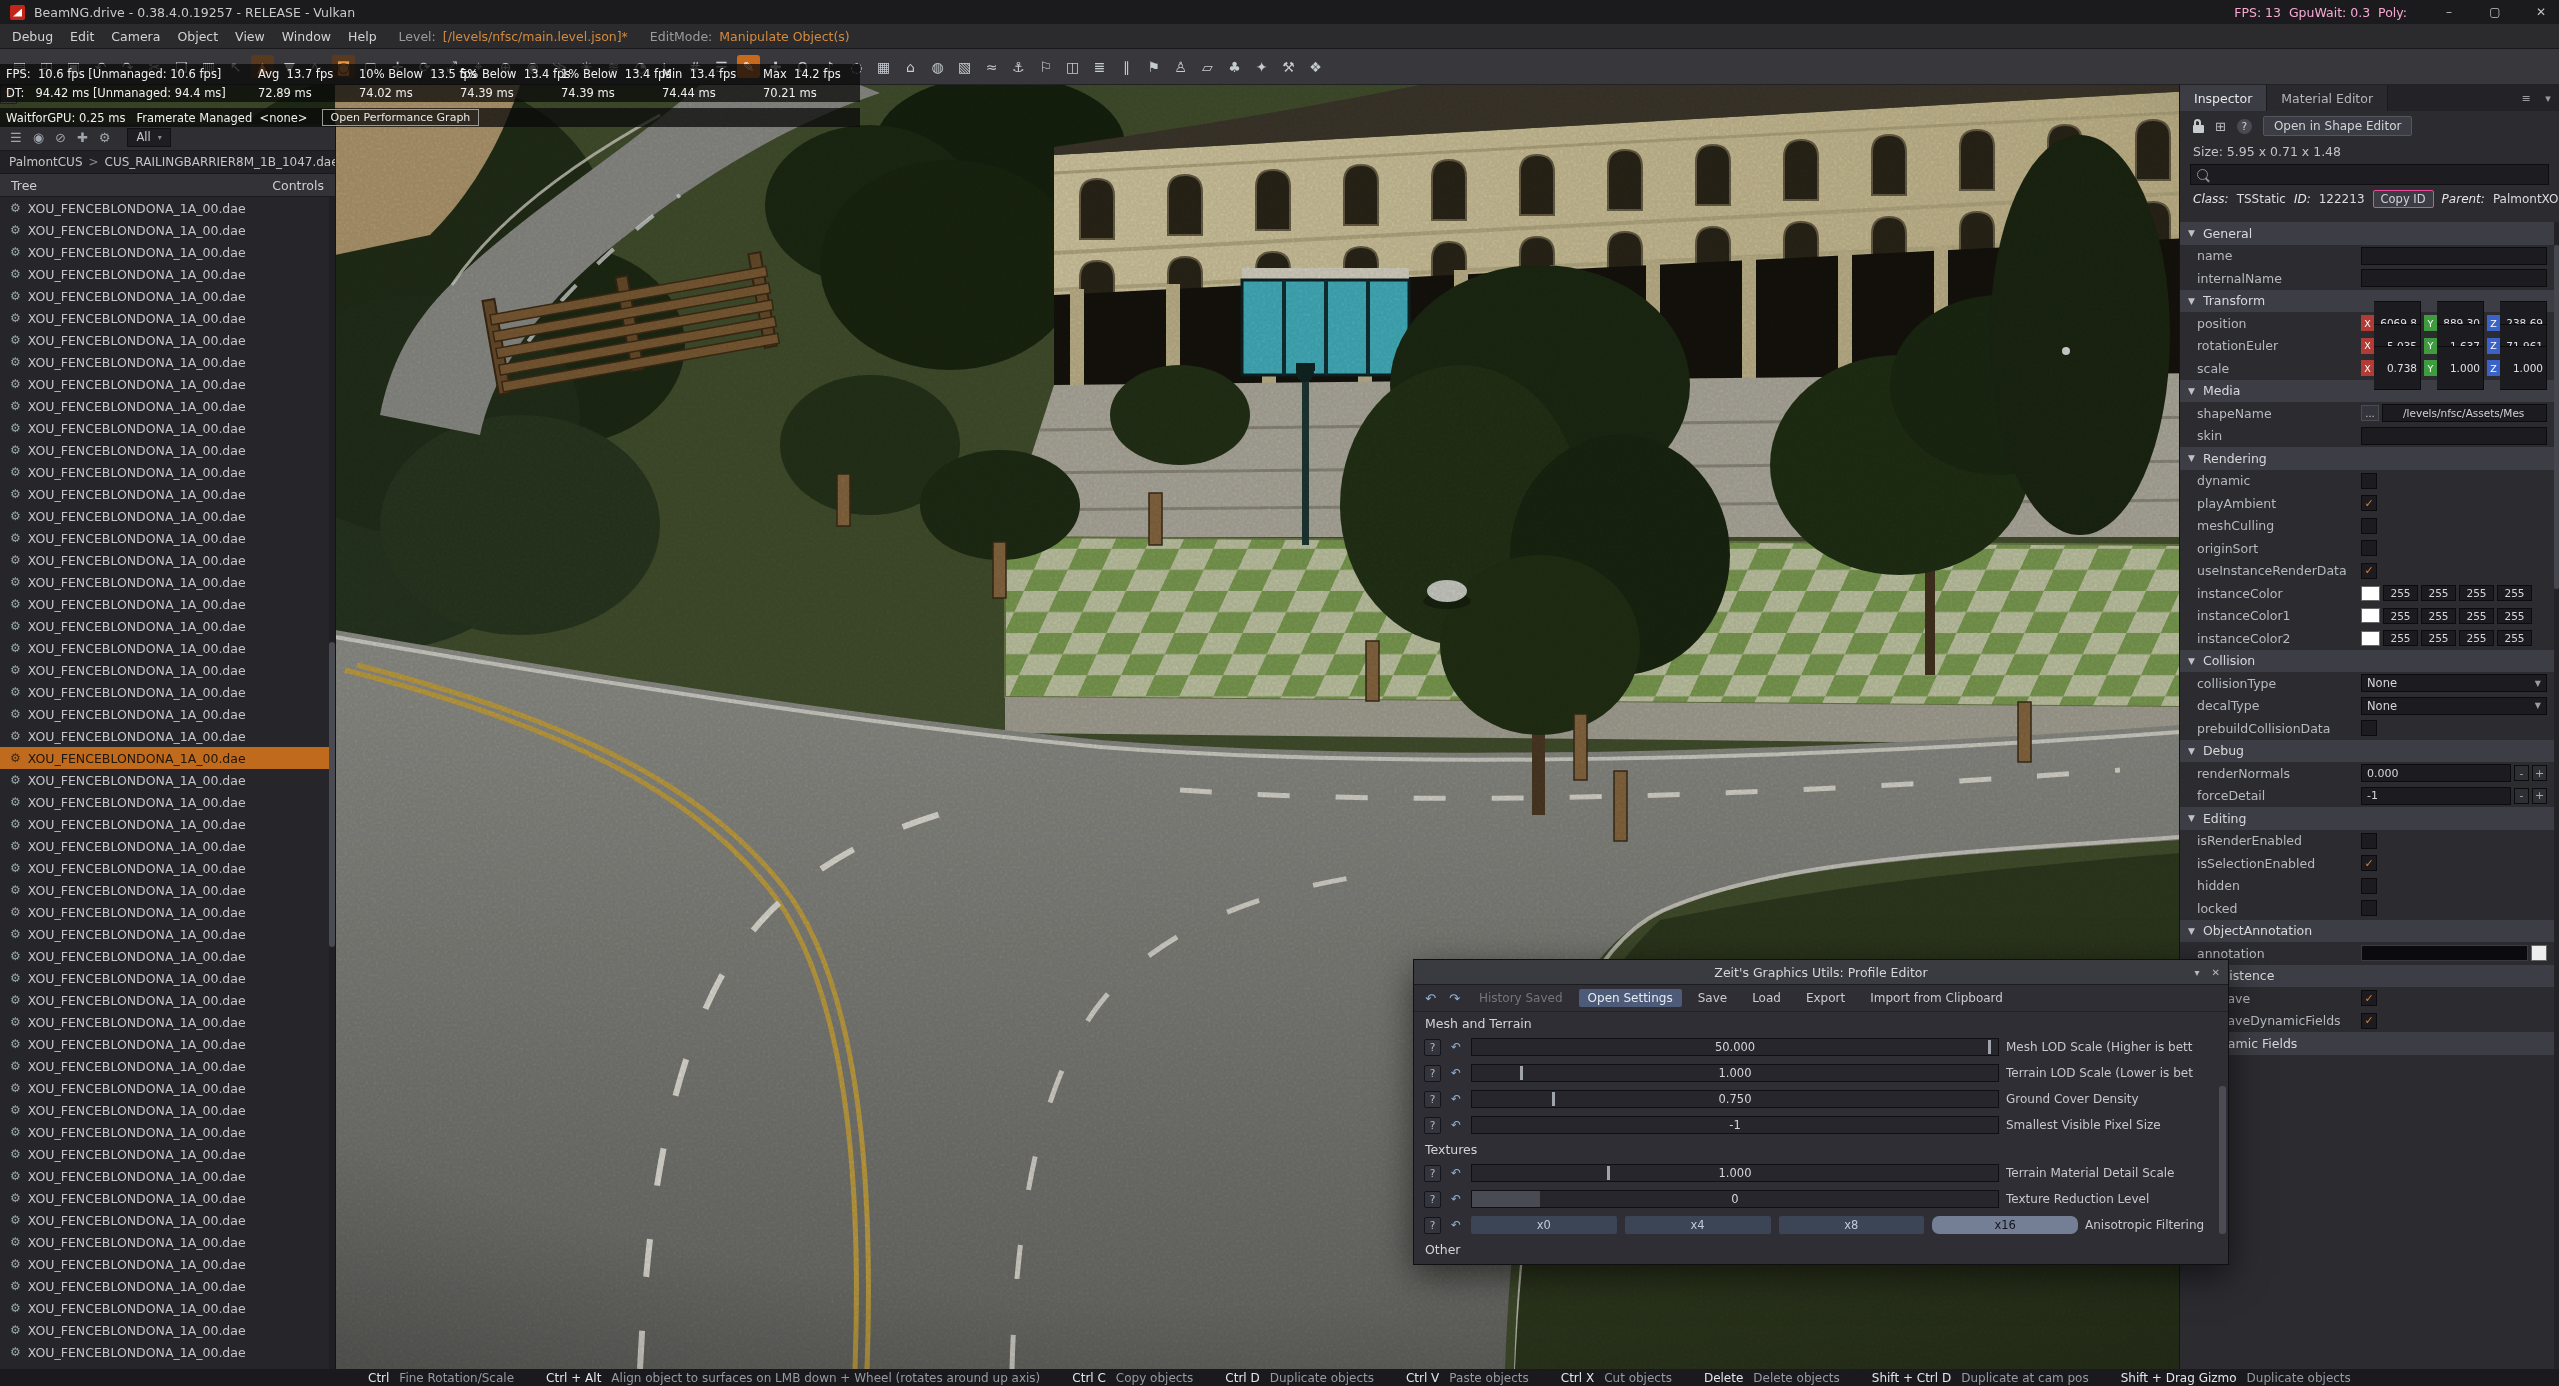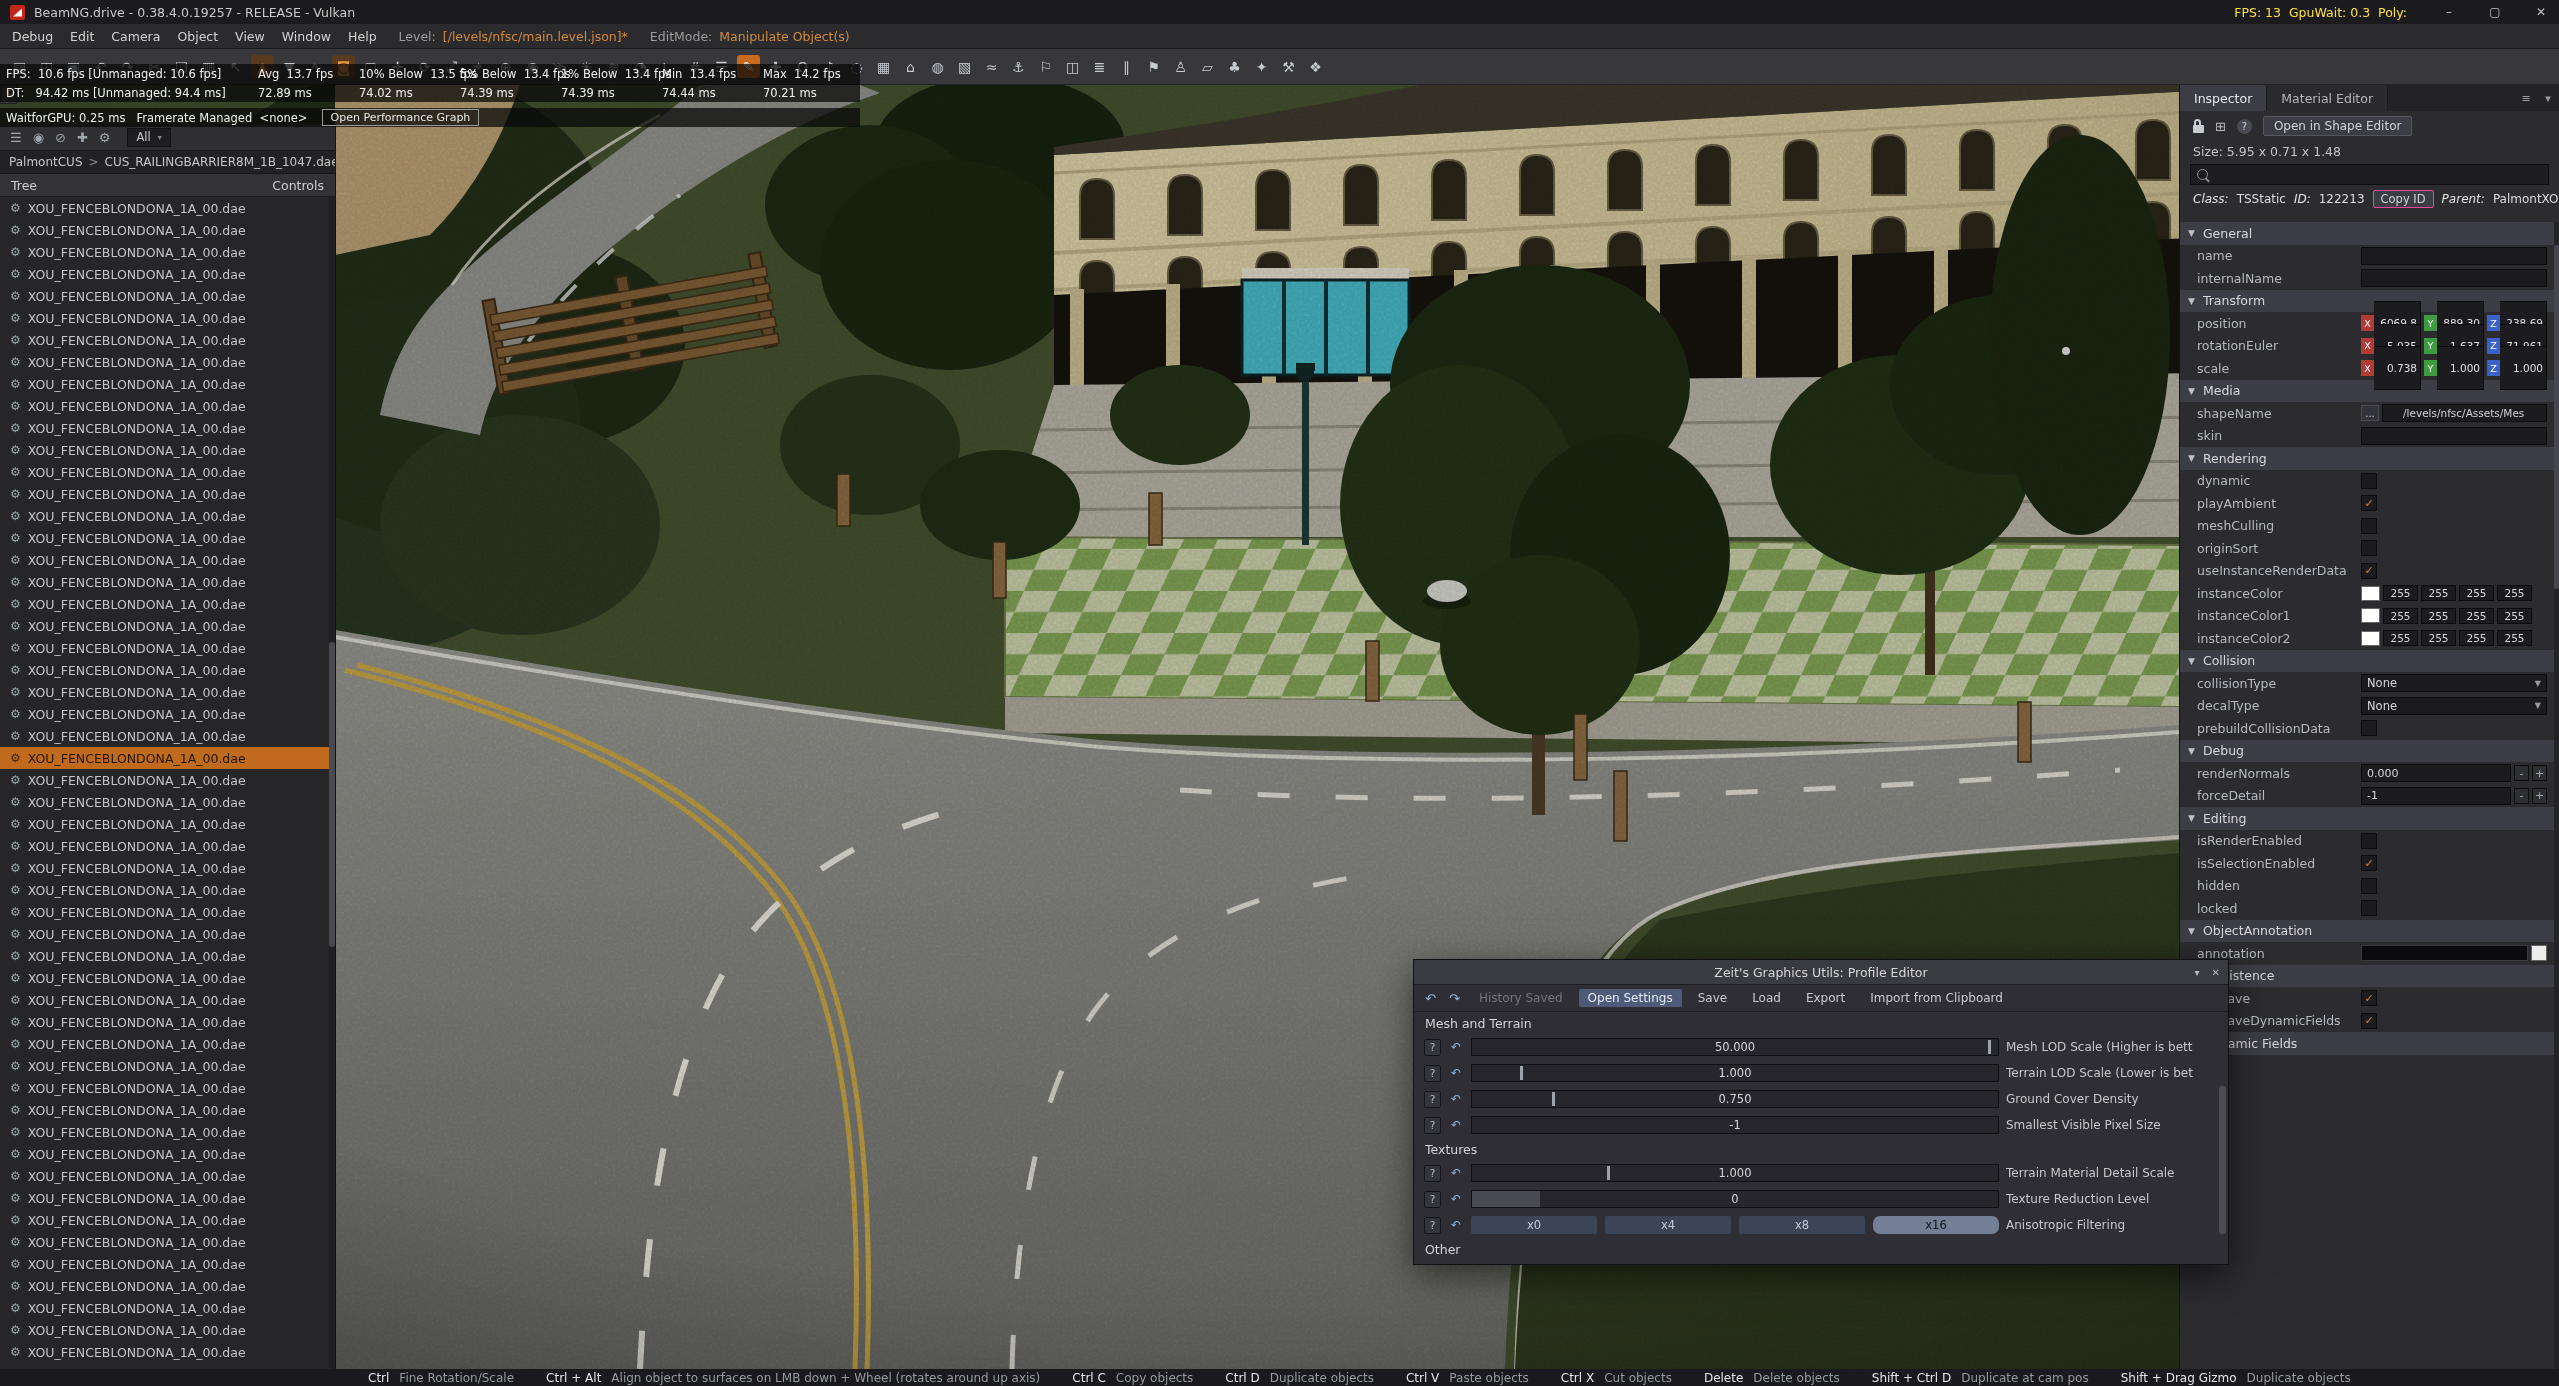--- a/index.html
+++ b/index.html
@@ -8,21 +8,21 @@
        -webkit-font-smoothing:antialiased;}
 
   
   .titlebar{position:absolute;left:0;top:0;width:100%;height:24px;background:#1b1b1d;
     display:flex;align-items:center;padding:0 10px;box-sizing:border-box;
     font-size:12.5px;color:#c9c9c9;z-index:20;}
   .logo{width:15px;height:15px;background:#c2251a;border-radius:2px;margin-right:9px;position:relative;flex:none;}
   .logo:after{content:"";position:absolute;left:3px;top:4px;width:9px;height:8px;background:#fff;
     clip-path:polygon(0 100%,100% 0,100% 100%);}
   .tb-right{margin-left:auto;display:flex;align-items:center;gap:34px;}
-  .fps-right{color:#fde047;white-space:pre;font-size:12.5px;}
+  .fps-right{color:#f9a8d4;white-space:pre;font-size:12.5px;}
   .winbtns{display:flex;gap:30px;color:#c2c2c2;font-size:12px;}
   .winbtns span{width:16px;text-align:center;cursor:default;}
 
   
   .menubar{position:absolute;left:0;top:24px;width:100%;height:25px;background:#2b2b2d;
     border-bottom:1px solid #19191b;display:flex;align-items:center;padding:0 12px;
     box-sizing:border-box;font-size:12.5px;color:#d2d2d2;z-index:20;}
   .menu-items{display:flex;gap:17px;}
   .menu-items span{cursor:default;}
   .mlab{color:#9b9b9b;margin-left:22px;}
@@ -153,21 +153,21 @@
   .dlg-section{height:22px;display:flex;align-items:center;padding:0 11px;color:#d2d4d8;font-size:12.5px;}
   .dlg-row{height:26px;display:flex;align-items:center;gap:7px;padding:0 10px;}
   .qbtn{width:17px;height:17px;background:#34343c;border:1px solid #14141a;color:#b8bac0;font-size:10.5px;
     display:flex;align-items:center;justify-content:center;border-radius:2px;flex:none;box-sizing:border-box;}
   .rundo{color:#8fb2d6;font-size:12px;width:16px;text-align:center;flex:none;}
   .slider{position:relative;width:528px;height:18px;background:#26262c;border:1px solid #101014;
     display:flex;align-items:center;justify-content:center;font-size:11.5px;color:#d4d6da;flex:none;box-sizing:border-box;}
   .slider .sval{position:relative;z-index:2;}
   .slider .tick{position:absolute;top:1px;bottom:1px;width:3px;background:#9fa3ab;z-index:1;}
   .slider .fillbar{position:absolute;left:0;top:0;bottom:0;background:#4a4a52;z-index:0;}
-  .aniso{width:528px;display:flex;gap:8px;flex:none;}
+  .aniso{width:607px;display:flex;gap:8px;flex:none;}
   .aniso-btn{flex:1;height:18px;background:#3b4556;color:#c3cad6;display:flex;align-items:center;
     justify-content:center;font-size:11.5px;border-radius:2px;cursor:default;}
   .aniso-btn.selected{background:#747e95;color:#12151c;border-radius:7px;}
   .dlg-label{flex:1;white-space:nowrap;overflow:hidden;color:#c6c8cc;font-size:12px;}
   .dlg-scroll{position:absolute;right:2px;top:126px;width:7px;height:148px;background:#4c4c54;border-radius:3px;}
 
   
   .statusbar{position:absolute;left:0;bottom:0;width:100%;height:17px;background:#1a1a1e;
     display:flex;align-items:center;gap:32px;padding-left:368px;box-sizing:border-box;
     font-size:12px;z-index:22;white-space:nowrap;overflow:hidden;}

